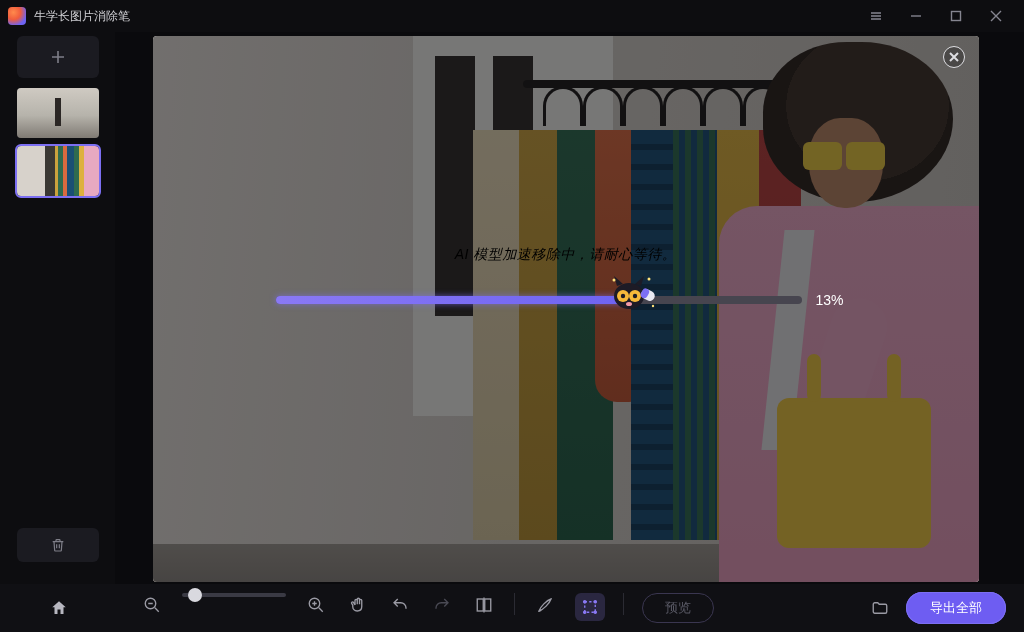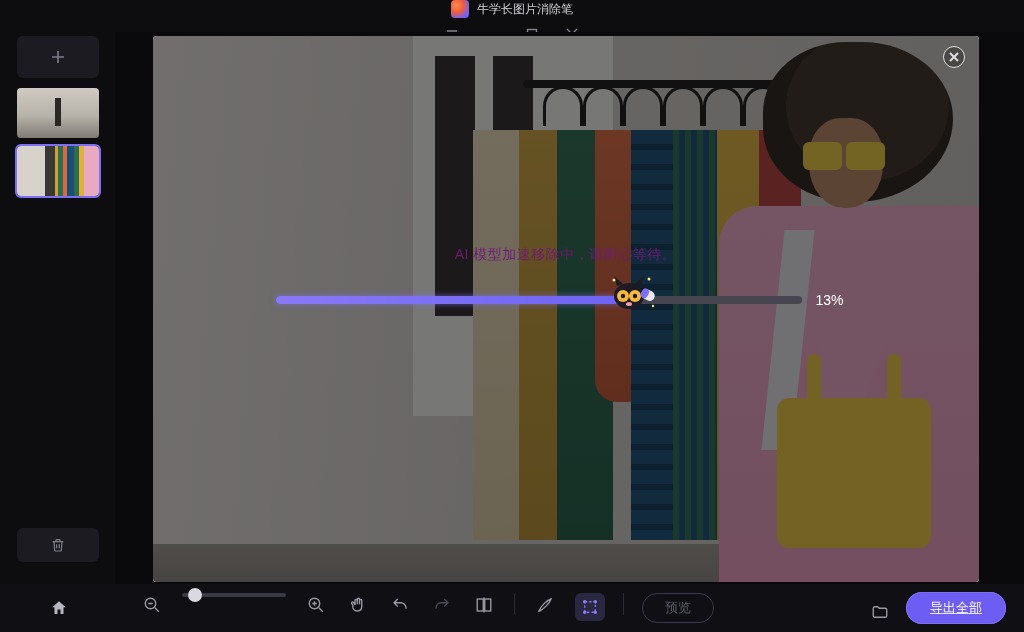--- a/index.html
+++ b/index.html
@@ -9,21 +9,20 @@
       font-family: "Microsoft YaHei", -apple-system, sans-serif;
       color: #e5e5e7; overflow: hidden; position: relative;
       user-select: none;
     }
 
     
     .titlebar {
       height: 32px; background: #0d0d10;
       display: flex; align-items: center; padding: 0 8px;
       justify-content: space-between;
-      flex-direction: column;
     }
     .titlebar-left { display: flex; align-items: center; gap: 8px; }
     .app-logo {
       width: 18px; height: 18px; border-radius: 4px;
       background: radial-gradient(circle at 30% 30%, #ff8a4c, #f05d3d 40%, #6e63f2 75%);
       position: relative;
     }
     .app-title { font-size: 12px; color: #cfcfd3; }
     .titlebar-right { display: flex; align-items: center; }
     .win-btn {
@@ -180,21 +179,21 @@
       border-radius:50%; border:1.5px solid #dedee2; color:#dedee2;
       display:flex; align-items:center; justify-content:center;
       cursor:pointer; background:rgba(0,0,0,.25);
     }
     .close-x svg{width:10px;height:10px; stroke:currentColor; stroke-width:2;}
 
     .progress-wrap {
       position:absolute; left:0; right:0; top:210px;
       display:flex; flex-direction:column; align-items:center;
     }
-    .progress-label { font-size:14px; color:#701a75; margin-bottom:28px; letter-spacing:.5px;}
+    .progress-label { font-size:14px; color:#000000; margin-bottom:28px; letter-spacing:.5px;font-style:italic;}
     .progress-row { display:flex; align-items:center; gap:14px; width: 580px; }
     .pbar {
       flex:1; height:8px; border-radius:5px; background:#47454f; position:relative; overflow:visible;
     }
     .pfill {
       position:absolute; left:0; top:0; bottom:0; width:68%;
       background: linear-gradient(90deg,#8a79f5,#6e63f2);
       border-radius:5px;
       box-shadow: 0 0 6px #7c6ff2aa;
     }
@@ -234,21 +233,21 @@
       background:#d9d9df;
     }
     .vdiv {
       width:1px; height:22px; background:#2b2b33;
     }
     .preview-btn {
       height:30px; padding:0 22px; border:1px solid #3a3650;
       border-radius:15px; color:#5a5a66; font-size:13px;
       display:flex; align-items:center; cursor:pointer;
     }
-    .tb-right { display:flex; align-items:flex-end; gap:14px;text-decoration:underline;}
+    .tb-right { display:flex; align-items:center; gap:14px;}
     .export-btn {
       height:32px; padding:0 24px; border-radius:16px;
       background:#6e5df2; color:#fff; font-size:13px;
       display:flex; align-items:center; cursor:pointer;
       box-shadow: 0 0 0 1px #7c6ff2 inset;
     }
   </style>
 </head>
 <body>
 

